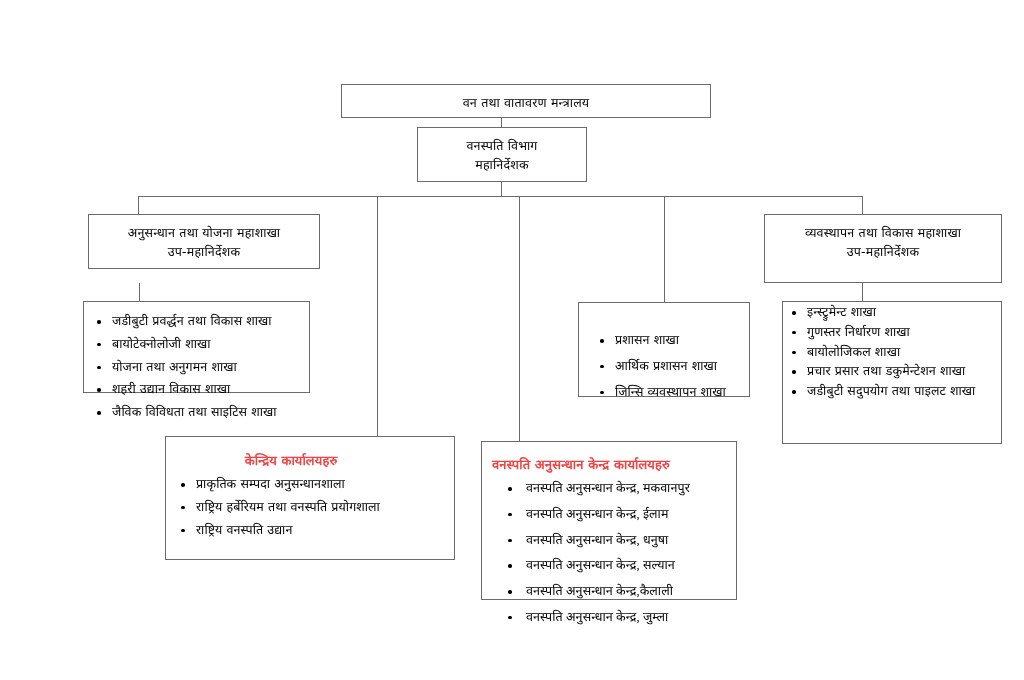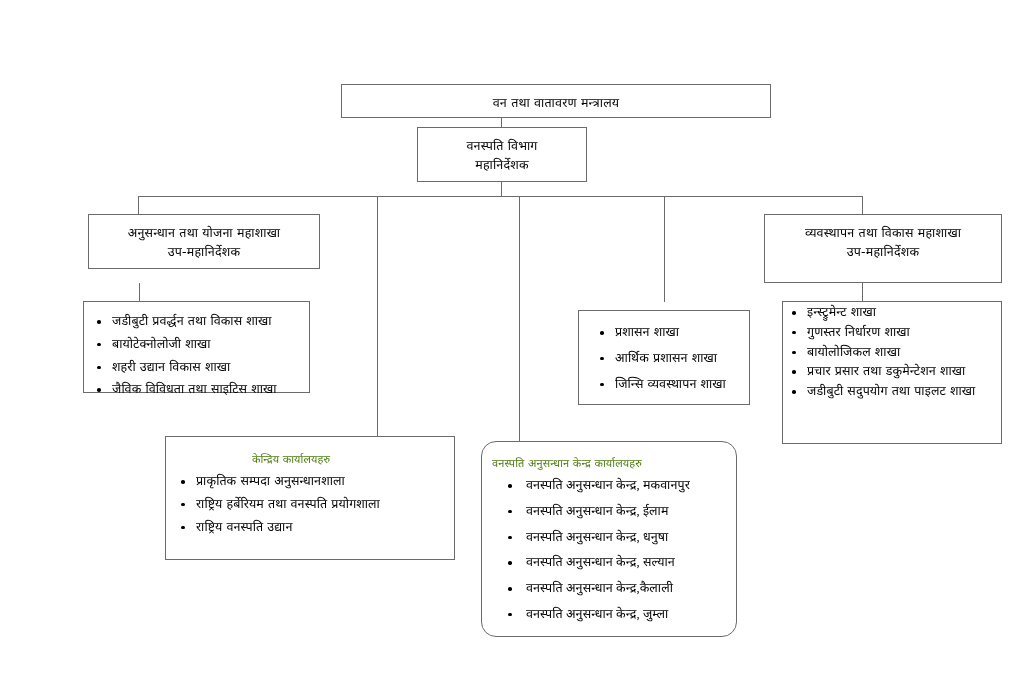--- a/index.html
+++ b/index.html
@@ -58,23 +58,23 @@
     height: 3.5px;
     border-radius: 50%;
     background: #000;
   }
   ul.bullets.tight li { margin-bottom: 1px; }
   ul.bullets.wide li { margin-bottom: 7px; }
   ul.bullets.indent li { padding-left: 34px; font-family: Liberation Serif, serif; }
   ul.bullets.indent li::before { left: 16px; }
 
   .section-head {
-    font-weight: normal;
-    font-size: 11px;
-    color: #4d7c0f;
+    font-weight: bold;
+    font-size: 13px;
+    color: #ef4444;
     margin: 0 0 6px 0;
     letter-spacing: 0.1px;
   }
 
   .line {
     position: absolute;
     background: #6b6b6b;
     z-index: 1;
   }
   .line.h { height: 1px; }
@@ -98,21 +98,21 @@
   <div class="line v" style="left:519px; top:196px; height:245px;"></div>
 
   <div class="line v" style="left:862px; top:196px; height:18px;"></div>
 
   <div class="line v" style="left:139px; top:283px; height:18px;"></div>
 
   <div class="line v" style="left:862px; top:283px; height:18px;"></div>
 
   <div class="line v" style="left:664px; top:196px; height:106px;"></div>
 
-  <div class="node" style="left:341px; top:84px; width:430px; height:34px;">
+  <div class="node" style="left:341px; top:84px; width:370px; height:34px;">
     <div class="node-title pad-top-8">वन तथा वातावरण मन्त्रालय</div>
   </div>
 
   <div class="node" style="left:417px; top:127px; width:170px; height:55px;">
     <div class="node-title pad-top-8">वनस्पति विभाग</div>
     <div class="node-title">महानिर्देशक</div>
   </div>
 
   <div class="node" style="left:88px; top:214px; width:232px; height:55px;">
     <div class="node-title pad-top-8">अनुसन्धान तथा योजना महाशाखा</div>
@@ -121,26 +121,27 @@
 
   <div class="node" style="left:764px; top:214px; width:238px; height:69px;">
     <div class="node-title pad-top-8">व्यवस्थापन तथा विकास महाशाखा</div>
     <div class="node-title">उप-महानिर्देशक</div>
   </div>
 
   <div class="node" style="left:83px; top:301px; width:227px; height:92px; padding:10px 4px 0 6px;">
     <ul class="bullets">
       <li>जडीबुटी  प्रवर्द्धन तथा विकास शाखा</li>
       <li>बायोटेक्नोलोजी शाखा</li>
+      <li>योजना  तथा अनुगमन शाखा</li>
       <li>शहरी उद्यान विकास शाखा</li>
       <li>जैविक विविधता तथा साइटिस शाखा</li>
     </ul>
   </div>
 
-  <div class="node" style="left:578px; top:310px; width:172px; height:95px; padding:12px 4px 0 14px;">
+  <div class="node" style="left:578px; top:302px; width:172px; height:95px; padding:28px 4px 0 14px;">
     <ul class="bullets wide">
       <li>प्रशासन शाखा</li>
       <li>आर्थिक प्रशासन शाखा</li>
       <li>जिन्सि व्यवस्थापन शाखा</li>
     </ul>
   </div>
 
   <div class="node" style="left:782px; top:301px; width:220px; height:143px; padding:1px 2px 0 2px;">
     <ul class="bullets tight">
       <li>इन्स्ट्रुमेन्ट शाखा</li>
@@ -153,21 +154,21 @@
 
   <div class="node" style="left:165px; top:436px; width:290px; height:124px; padding:14px 6px 0 8px;">
     <div class="section-head" style="text-align:center; padding-right:40px;">केन्द्रिय कार्यालयहरु</div>
     <ul class="bullets">
       <li>प्राकृतिक सम्पदा अनुसन्धानशाला</li>
       <li>राष्ट्रिय हर्बेरियम तथा वनस्पति प्रयोगशाला</li>
       <li> राष्ट्रिय वनस्पति उद्यान</li>
     </ul>
   </div>
 
-  <div class="node" style="left:481px; top:441px; width:256px; height:196px; padding:13px 4px 0 10px;border-radius:15px;">
+  <div class="node" style="left:481px; top:441px; width:256px; height:159px; padding:13px 4px 0 10px;">
     <div class="section-head">वनस्पति अनुसन्धान केन्द्र कार्यालयहरु</div>
     <ul class="bullets indent wide">
       <li>वनस्पति अनुसन्धान केन्द्र, मकवानपुर</li>
       <li>वनस्पति अनुसन्धान केन्द्र, ईलाम</li>
       <li>वनस्पति अनुसन्धान केन्द्र, धनुषा</li>
       <li>वनस्पति अनुसन्धान केन्द्र, सल्यान</li>
       <li>वनस्पति अनुसन्धान केन्द्र,कैलाली</li>
       <li>वनस्पति अनुसन्धान केन्द्र, जुम्ला</li>
     </ul>
   </div>

